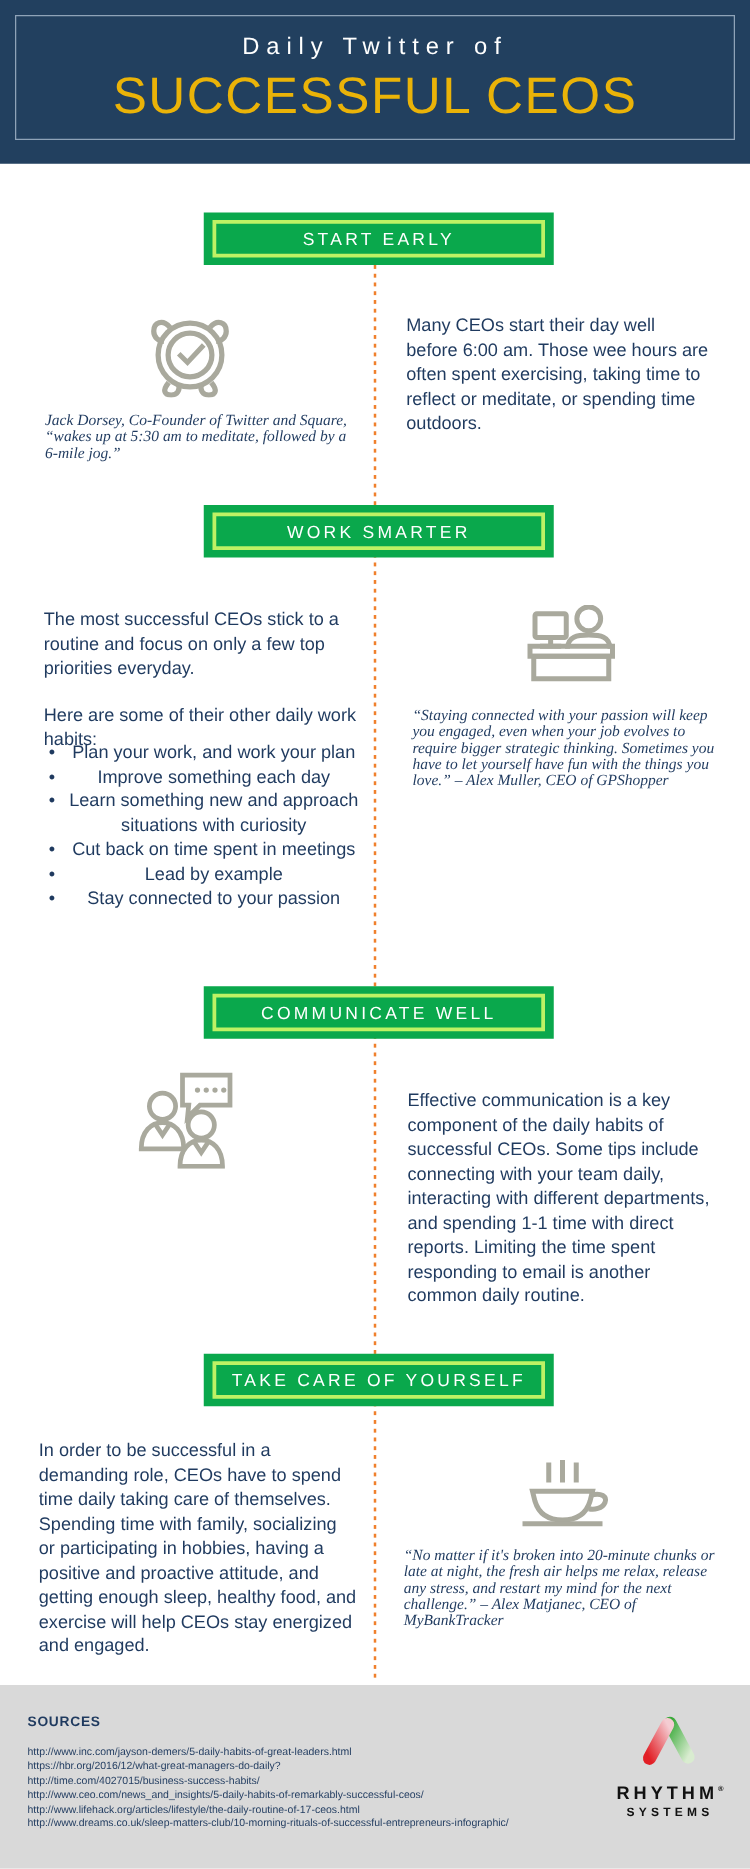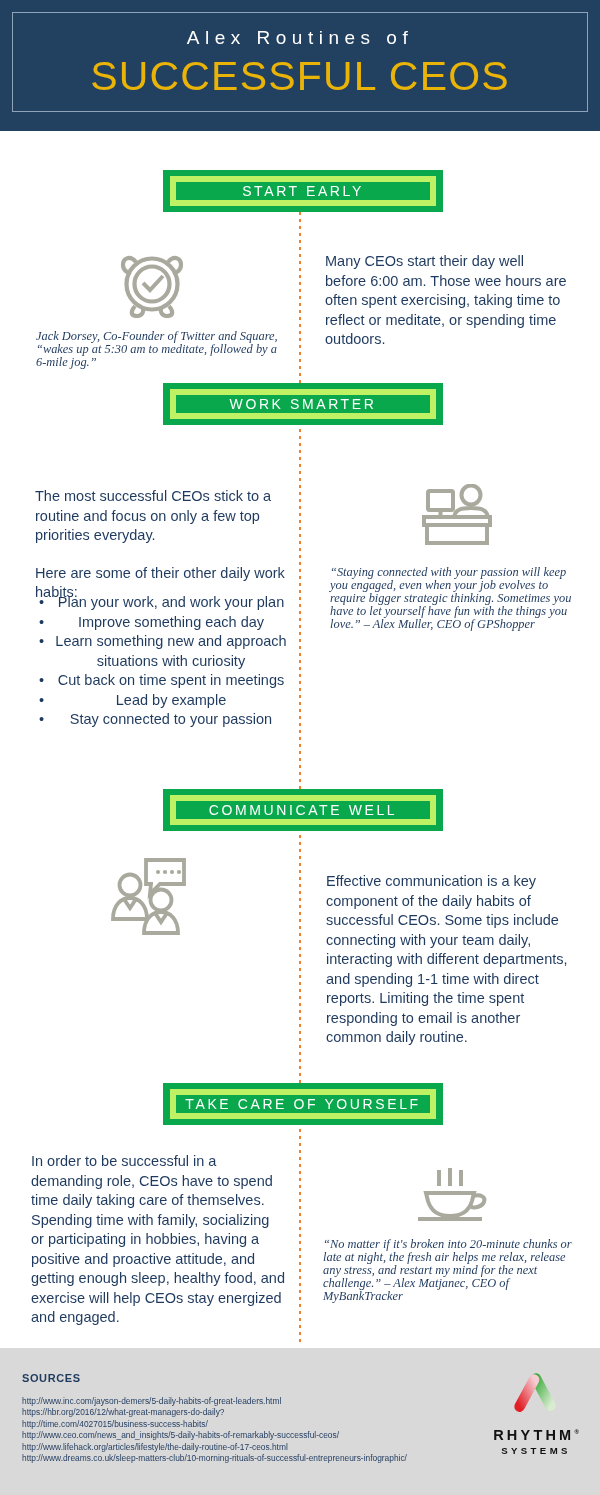--- a/index.html
+++ b/index.html
@@ -69,21 +69,21 @@
     position: absolute;
     left: 163px;
     width: 280px;
     height: 42px;
     background: #0aa84c;
     z-index: 3;
   }
   .banner-inner {
     position: absolute;
     left: 7px; top: 6px; right: 7px; bottom: 6px;
-    border: 6px solid #bef264;
+    border: 3px solid #bef264;
     display: flex;
     align-items: center;
     justify-content: center;
   }
   .banner-label {
     color: #ffffff;
     font-size: 14px;
     letter-spacing: 2.6px;
     font-weight: 400;
     white-space: nowrap;
@@ -187,21 +187,21 @@
     line-height: 1;
   }
 </style>
 </head>
 <body>
 
 <div class="page">
 
   <div class="header">
     <div class="header-inner">
-      <div class="header-eyebrow">Alex Routines of</div>
+      <div class="header-eyebrow">Daily Twitter of</div>
       <div class="header-title">SUCCESSFUL CEOS</div>
     </div>
   </div>
 
   <div class="spine"></div>
 
   <div class="banner" style="top:170px;">
     <div class="banner-inner">
       <span class="banner-label">START EARLY</span>
     </div>
@@ -216,21 +216,21 @@
       <path d="M17 63 C12 69, 13 73, 19 73 C24 73, 26 69, 25 65"></path>
       <path d="M51 63 C56 69, 55 73, 49 73 C44 73, 42 69, 43 65"></path>
       <path d="M25 40 L32 47 L45 33" stroke-width="4"></path>
     </svg>
   </div>
 
   <div class="quote-text" style="left:36px; top:330px; width:250px;">Jack Dorsey, Co-Founder of Twitter and Square, “wakes up at 5:30 am to meditate, followed by a 6-mile jog.”</div>
 
   <div class="body-text" style="left:325px; top:252px; width:242px;">Many CEOs start their day well before 6:00 am. Those wee hours are often spent exercising, taking time to reflect or meditate, or spending time outdoors.</div>
 
-  <div class="banner" style="top:383px;">
+  <div class="banner" style="top:404px;">
     <div class="banner-inner">
       <span class="banner-label">WORK SMARTER</span>
     </div>
   </div>
 
   <div class="icon" style="left:420px; top:484px;">
     <svg width="74" height="62" viewBox="0 0 74 62" fill="none" stroke="#a9a99d" stroke-width="4">
       <circle cx="51" cy="11" r="9.5"></circle>
       <path d="M34 35 C34 25, 42 24, 51 24 C60 24, 68 25, 68 35"></path>
       <rect x="8" y="7" width="25" height="19" rx="1.5"></rect>

